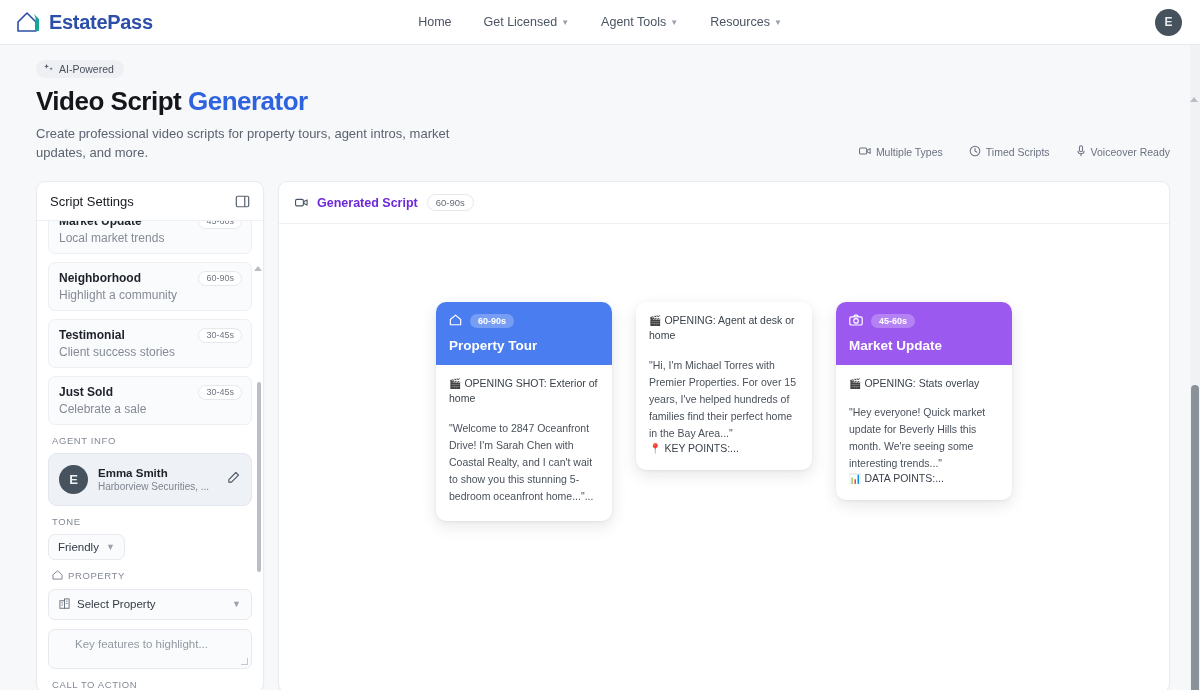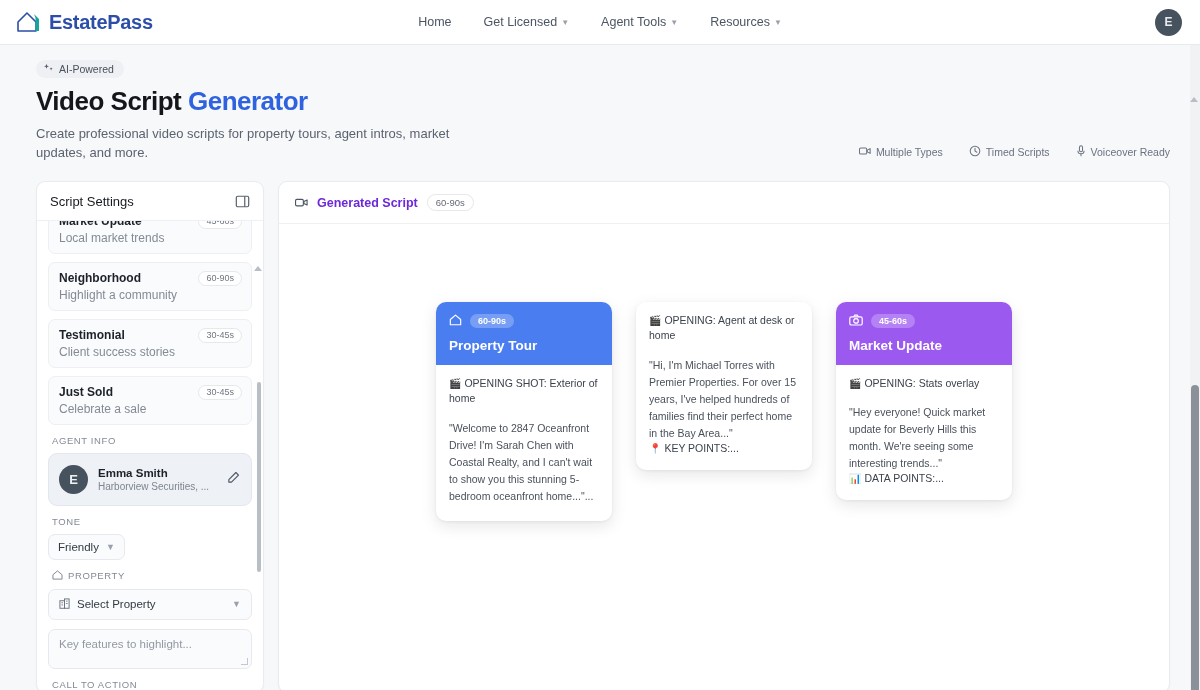--- a/index.html
+++ b/index.html
@@ -103,21 +103,21 @@
     font-size: 11.5px; color: #333a44; padding: 6px 9px;
     display: inline-flex; align-items: center; gap: 7px; cursor: pointer;
   }
   .dropdown.full { display: flex; justify-content: flex-start; width: 100%; padding: 8px 10px; }
   .dropdown.full .chev { margin-left: auto; }
   .chev { color: #9aa1ab; font-size: 9px; }
 
   .textarea-box {
     margin-top: 9px; width: 100%; height: 40px;
     background: #fafbfc; border: 1px solid #e7e9ee; border-radius: 7px;
-    font-size: 11.5px; color: #9299a3; padding: 8px 10px; position: relative;
+    font-size: 11.5px; color: #9299a3; padding: 8px 26px; position: relative;
   }
   .resize-grip {
     position: absolute; right: 3px; bottom: 3px; width: 7px; height: 7px;
     border-right: 1.5px solid #c3c8d0; border-bottom: 1.5px solid #c3c8d0;
   }
 
   
   .inner-track {
     position: absolute; right: 1px; top: 40px; width: 4px; bottom: 4px;
     background: transparent;

